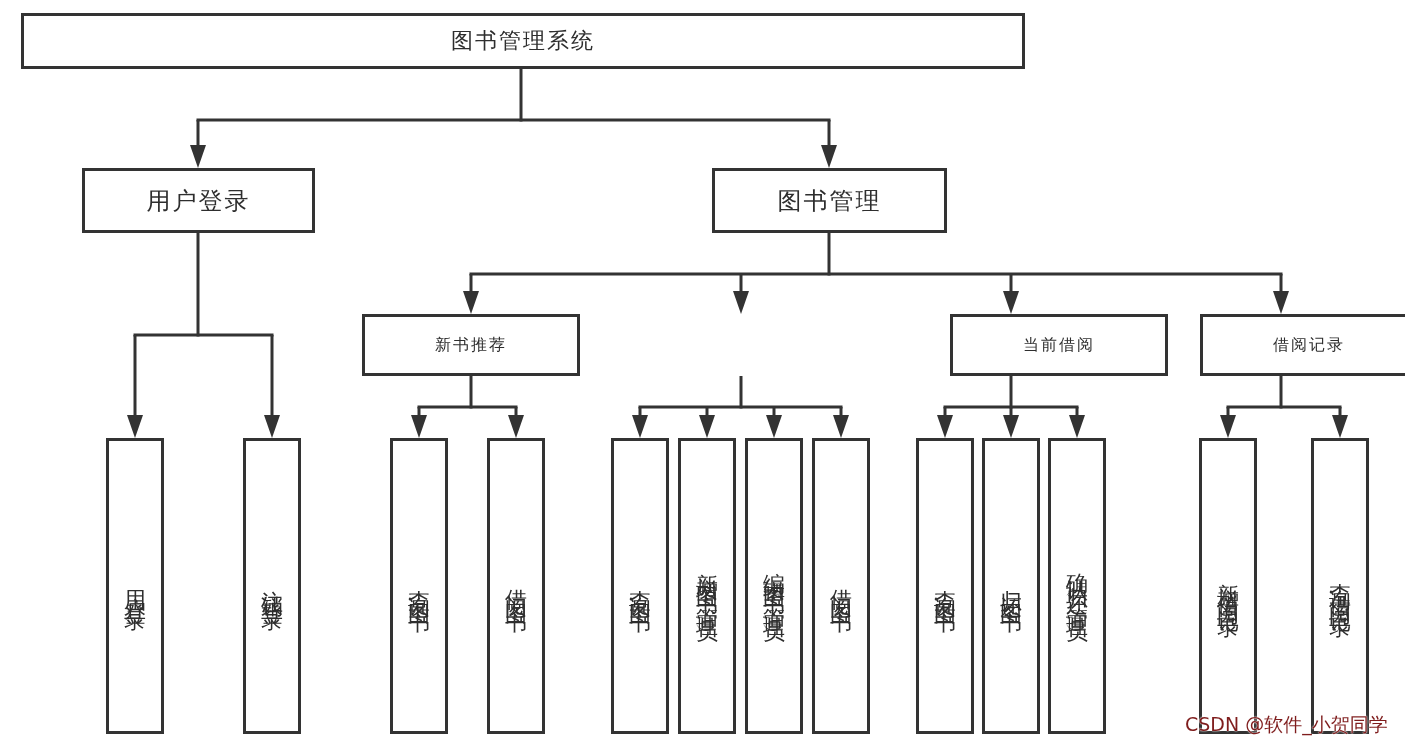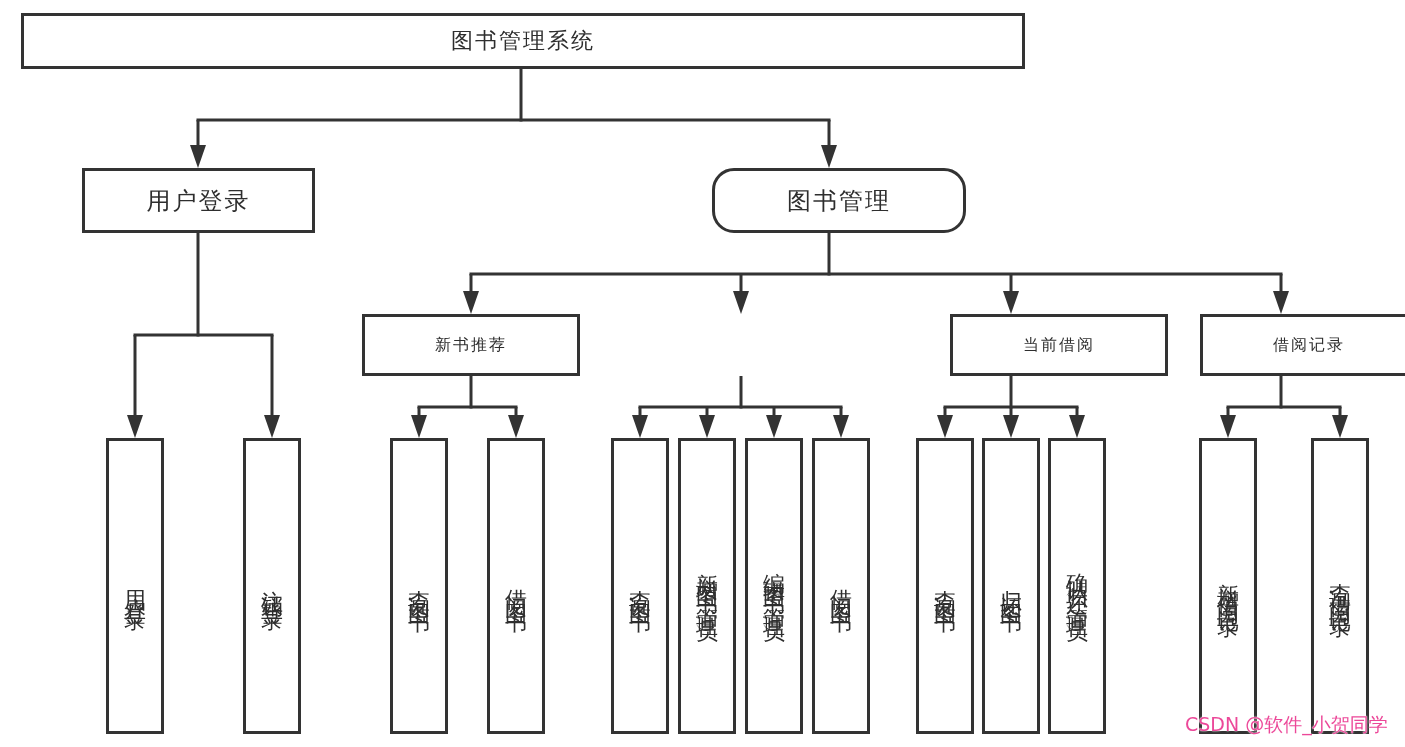--- a/index.html
+++ b/index.html
@@ -55,21 +55,21 @@
     letter-spacing: 7px;
     line-height: 1;
     white-space: nowrap;
     color: #2e2e2e;
   }
   .watermark {
     position: absolute;
     left: 1185px;
     top: 712px;
     font-size: 19px;
-    color: #ec4899;
+    color: #7f1d1d;
     white-space: nowrap;
     text-shadow: 0 0 2px #ffffff, 0 0 1px #ffffff;
     z-index: 10;
   }
   line { stroke: #333333; stroke-width: 3; }
   polygon { fill: #333333; }
 </style>
 </head>
 <body>
 
@@ -151,21 +151,21 @@
     </g>
   </svg>
 
   <div class="box box-root">
     <span>图书管理系统</span>
   </div>
 
   <div class="box box-l2" style="left:82px; width:233px;">
     <span>用户登录</span>
   </div>
-  <div class="box box-l2" style="left:712px; width:254px;border-radius:22px;">
+  <div class="box box-l2" style="left:712px; width:235px;">
     <span>图书管理</span>
   </div>
 
   <div class="box box-l3" style="left:362px;">
     <span>新书推荐</span>
   </div>
   <div class="box box-l3" style="left:902px;margin-left:48px;">
     <span>当前借阅</span>
   </div>
   <div class="box box-l3" style="left:1200px;">

